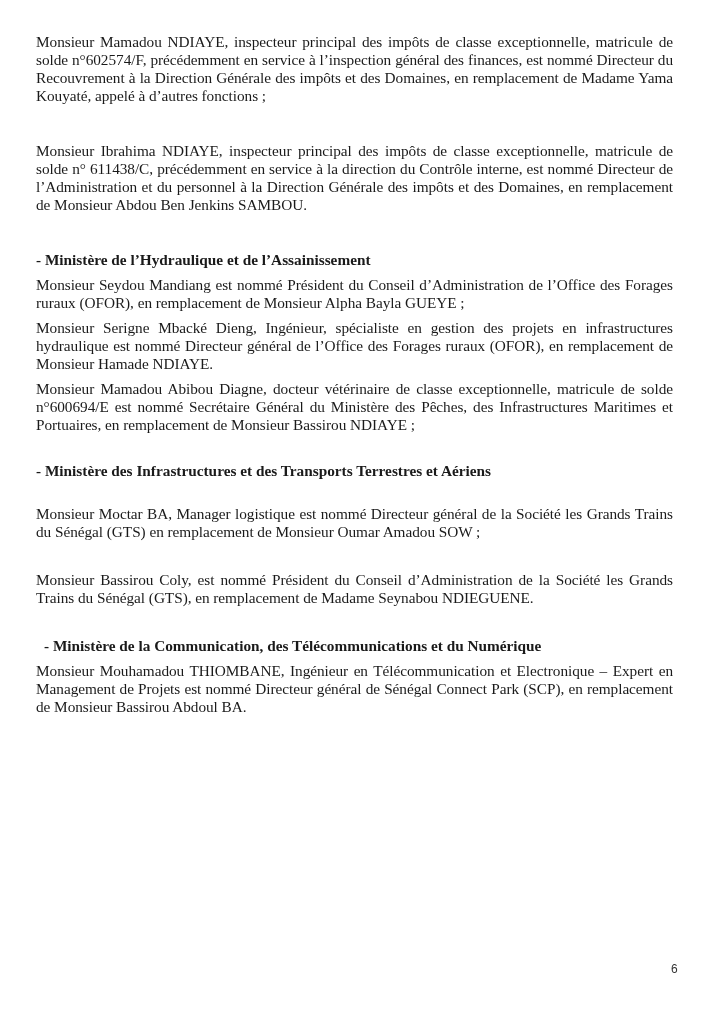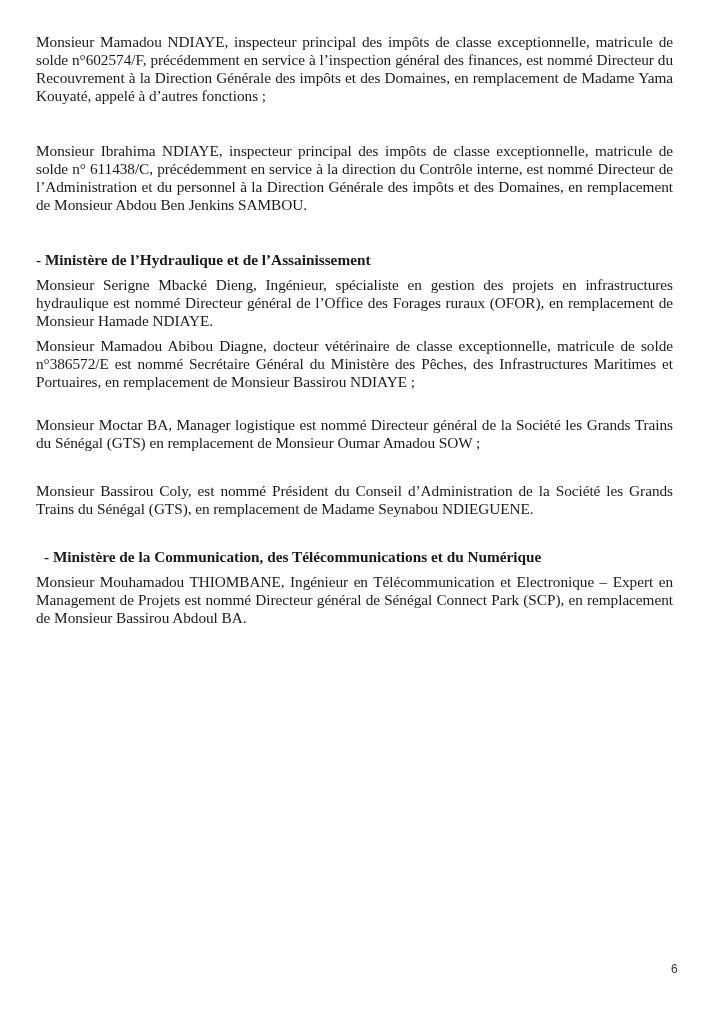--- a/index.html
+++ b/index.html
@@ -49,27 +49,29 @@
 </head>
 <body>
 
 <div class="page">
   <p class="para" style="margin-top:0;">Monsieur Mamadou NDIAYE, inspecteur principal des impôts de classe exceptionnelle, matricule de solde n°602574/F, précédemment en service à l’inspection général des finances, est nommé Directeur du Recouvrement à la Direction Générale des impôts et des Domaines, en remplacement de Madame Yama Kouyaté, appelé à d’autres fonctions ;</p>
 
   <p class="para" style="margin-top:37px;">Monsieur Ibrahima NDIAYE, inspecteur principal des impôts de classe exceptionnelle, matricule de solde n° 611438/C, précédemment en service à la direction du Contrôle interne, est nommé Directeur de l’Administration et du personnel à la Direction Générale des impôts et des Domaines, en remplacement de Monsieur Abdou Ben Jenkins SAMBOU.</p>
 
   <p class="heading" style="margin-top:37px;">- Ministère de l’Hydraulique et de l’Assainissement</p>
 
+  <p class="para" style="margin-top:7px;">Monsieur Seydou Mandiang est nommé Président du Conseil d’Administration de l’Office des Forages ruraux (OFOR), en remplacement de Monsieur Alpha Bayla GUEYE ;</p>
 
   <p class="para" style="margin-top:7px;">Monsieur Serigne Mbacké Dieng, Ingénieur, spécialiste en gestion des projets en infrastructures hydraulique est nommé Directeur général de l’Office des Forages ruraux (OFOR), en remplacement de Monsieur Hamade NDIAYE.</p>
 
 
-  <p class="para" style="margin-top:7px;">Monsieur Mamadou Abibou Diagne, docteur vétérinaire de classe exceptionnelle, matricule de solde n°386572/E est nommé Secrétaire Général du Ministère des Pêches, des Infrastructures Maritimes et Portuaires, en remplacement de Monsieur Bassirou NDIAYE ;</p>
+  <p class="para" style="margin-top:7px;">Monsieur Mamadou Abibou Diagne, docteur vétérinaire de classe exceptionnelle, matricule de solde n°600694/E est nommé Secrétaire Général du Ministère des Pêches, des Infrastructures Maritimes et Portuaires, en remplacement de Monsieur Bassirou NDIAYE ;</p>
 
 
+  <p class="heading" style="margin-top:28px;">- Ministère des Infrastructures et des Transports Terrestres et Aériens</p>
 
   <p class="para" style="margin-top:25px;">Monsieur Moctar BA, Manager logistique est nommé Directeur général de la Société les Grands Trains du Sénégal (GTS) en remplacement de Monsieur Oumar Amadou SOW ;</p>
 
   <p class="para" style="margin-top:30px;">Monsieur Bassirou Coly, est nommé Président du Conseil d’Administration de la Société les Grands Trains du Sénégal (GTS), en remplacement de Madame Seynabou NDIEGUENE.</p>
 
   <p class="heading" style="margin-top:30px;margin-left:8px;">- Ministère de la Communication, des Télécommunications et du Numérique</p>
 
   <p class="para" style="margin-top:7px;">Monsieur Mouhamadou THIOMBANE, Ingénieur en Télécommunication et Electronique – Expert en Management de Projets est nommé Directeur général de Sénégal Connect Park (SCP), en remplacement de Monsieur Bassirou Abdoul BA.</p>
 </div>
 

